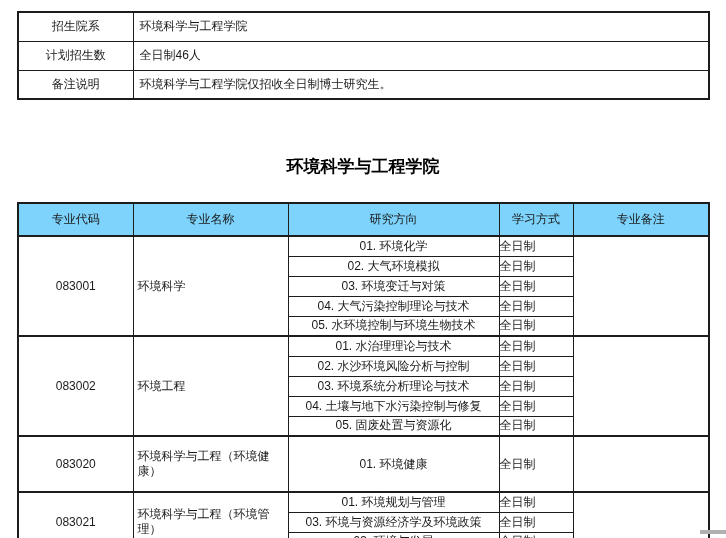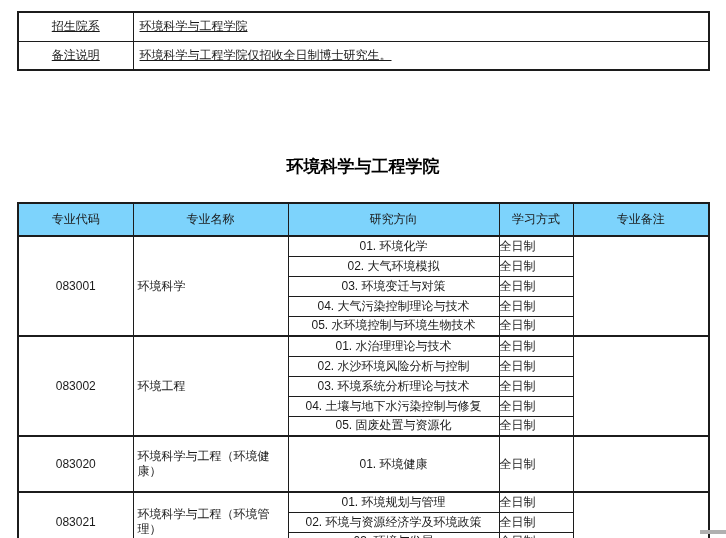--- a/index.html
+++ b/index.html
@@ -12,21 +12,20 @@
     overflow:hidden;
   }
   .page { position:absolute; inset:0; }
 
   table { border-collapse:collapse; table-layout:fixed; }
 
   
   .info-table {
     position:absolute; left:17px; top:11px; width:691px;
     border:2px solid #1c1c1c;
-    text-decoration:underline;
   }
   .info-table td {
     border:1px solid #1c1c1c;
     font-size:12px;
     height:29px;
     overflow:hidden;
     white-space:nowrap;
   }
   .info-table td.lbl { text-align:center; }
   .info-table td.val { text-align:left; padding-left:6px; }
@@ -77,20 +76,24 @@
 
   <table class="info-table">
     <colgroup>
       <col style="width:115px">
         <col style="width:576px">
     </colgroup>
     <tbody>
       <tr>
         <td class="lbl">招生院系</td>
         <td class="val">环境科学与工程学院</td>
+      </tr>
+      <tr>
+        <td class="lbl">计划招生数</td>
+        <td class="val">全日制46人</td>
       </tr>
       <tr>
         <td class="lbl">备注说明</td>
         <td class="val">环境科学与工程学院仅招收全日制博士研究生。</td>
       </tr>
     </tbody>
   </table>
 
   <h1 class="page-title">环境科学与工程学院</h1>
 
@@ -168,21 +171,21 @@
       </tr>
 
       <tr class="sec-start">
         <td class="code" rowspan="3">083021</td>
         <td class="name" rowspan="3">环境科学与工程（环境管理）</td>
         <td class="dir">01. 环境规划与管理</td>
         <td class="mode">全日制</td>
         <td class="remark" rowspan="3"></td>
       </tr>
       <tr>
-        <td class="dir">02. 环境与资源经济学及环境政策</td>
+        <td class="dir">03. 环境与资源经济学及环境政策</td>
         <td class="mode">全日制</td>
       </tr>
       <tr>
         <td class="dir">03. 环境与发展</td>
         <td class="mode">全日制</td>
       </tr>
     </tbody>
   </table>
 
   <div class="corner-fragment"></div>

